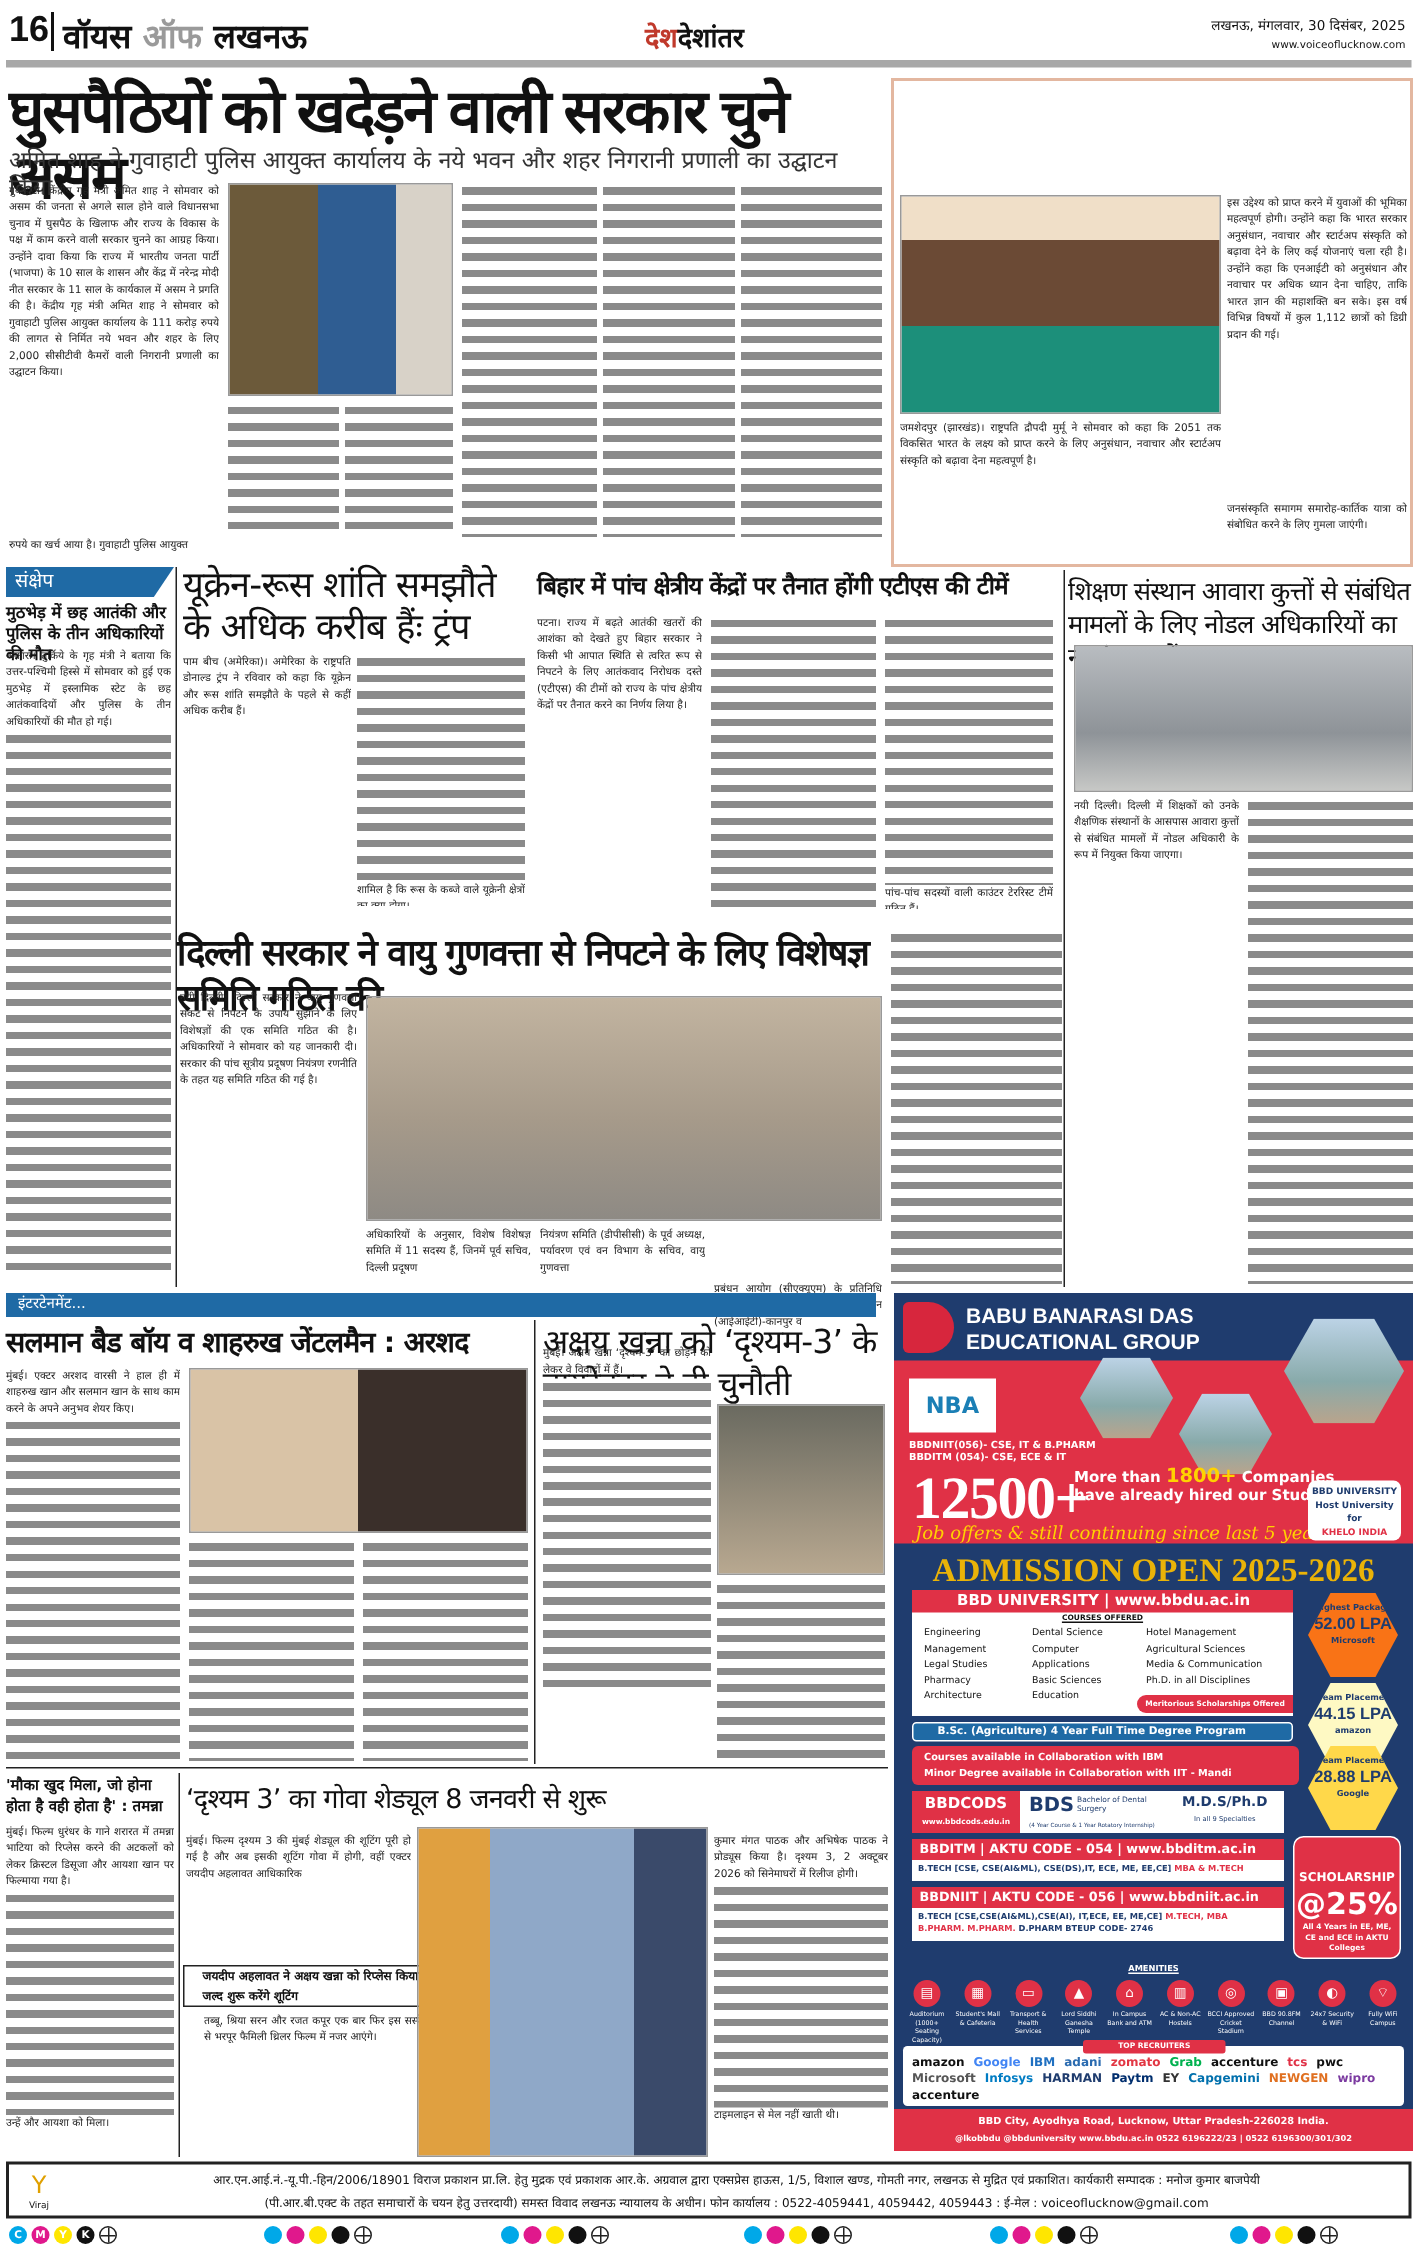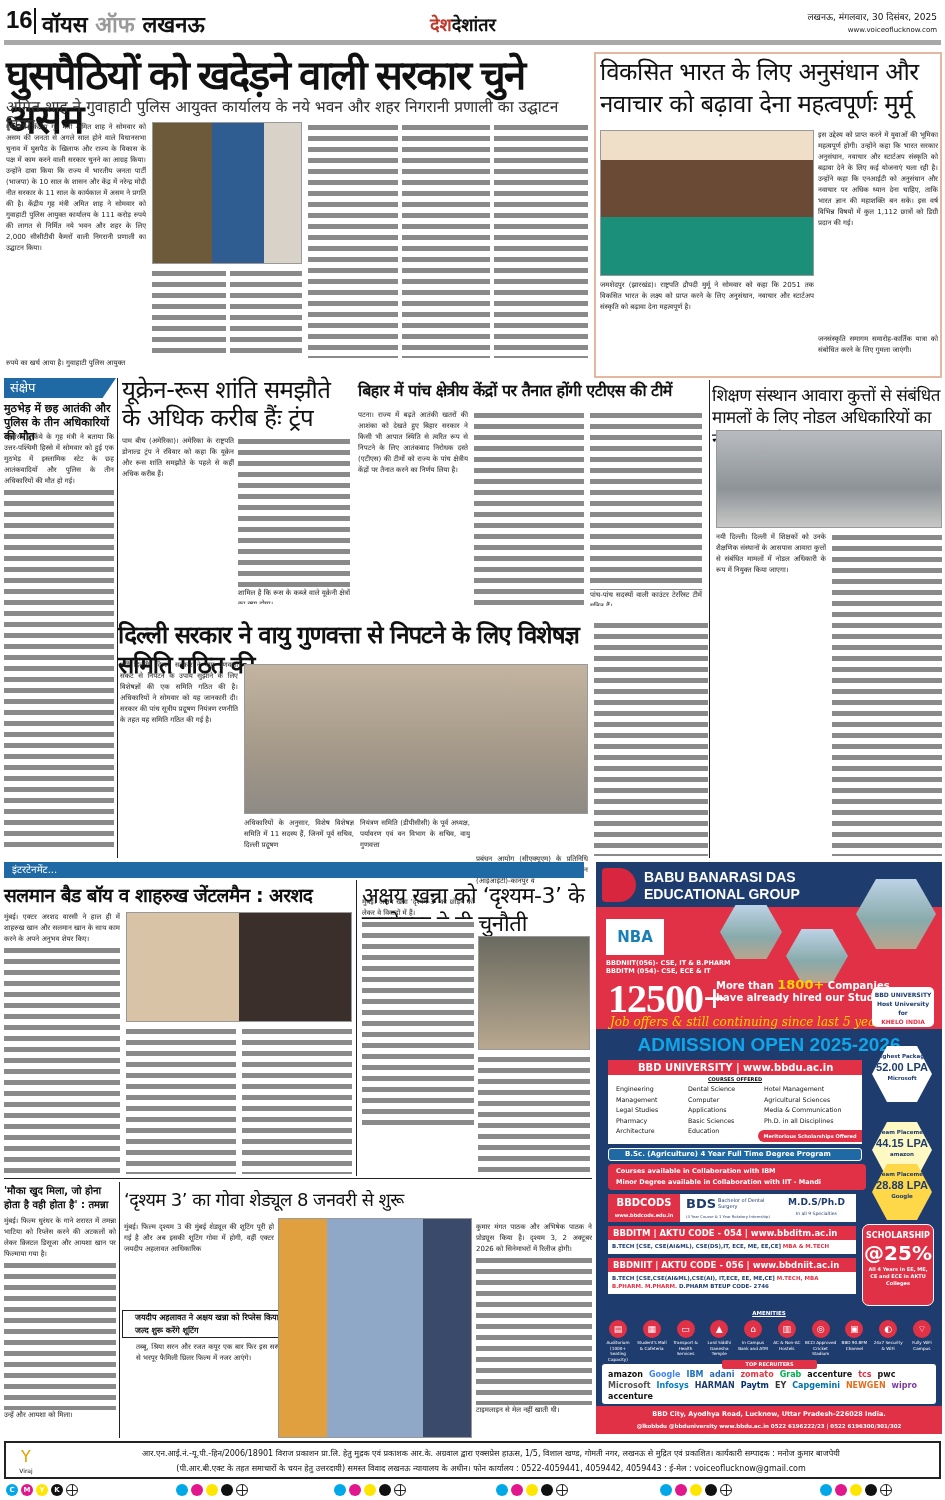--- a/index.html
+++ b/index.html
@@ -36,21 +36,21 @@
 .ad-name{left:48px;top:7px;color:#fff;font-size:14px;font-weight:bold;line-height:17px;font-family:"Liberation Sans",sans-serif}
 .ad-red{left:0;top:45px;width:346px;height:122px;background:#e03146}
 .ad-nba{left:10px;top:12px;width:58px;height:36px;background:#fff;color:#1b7fb5;font-size:15px;font-weight:bold;text-align:center;line-height:36px}
 .ad-nba-line{left:10px;color:#fff;font-size:6.5px;font-weight:bold}
 .big-num{left:12px;top:68px;color:#fff;font-size:40px;font-weight:bold;font-family:Liberation Serif, serif;letter-spacing:-1px}
 .hire-text{left:120px;top:72px;color:#fff;font-size:10px;line-height:12px;font-weight:bold}
 .hire-text .y{color:#ffd200;font-size:13px}
 .job-line{left:14px;top:108px;color:#ffd200;font-size:12px;font-style:italic;font-family:"DejaVu Serif",serif}
 .bbdu-badge{left:276px;top:80px;width:62px;height:40px;background:#fff;border-radius:5px;font-size:6px;text-align:center;font-weight:bold;color:#1f3c6e;padding-top:3px;line-height:9px}
 .hex{width:62px;height:54px;clip-path:polygon(25% 0,75% 0,100% 50%,75% 100%,25% 100%,0 50%);background:linear-gradient(#bcd3e6,#8aa 60%,#b9a48c)}
-.adm-title{left:0;top:172px;width:346px;text-align:center;color:#0ea5e9;font-size:19px;font-weight:bold;font-family:Liberation Sans, sans-serif}
+.adm-title{left:0;top:172px;width:346px;text-align:center;color:#eab308;font-size:22px;font-weight:bold;font-family:Liberation Serif, serif}
 .bbdu-box{left:12px;top:198px;width:254px;height:84px;background:#fff}
 .bbdu-bar{left:0;top:0;width:254px;height:15px;background:#e03146;color:#fff;font-size:10px;font-weight:bold;line-height:15px;padding-left:30px}
 .courses-h{left:0;top:16px;width:254px;text-align:center;font-size:5px;font-weight:bold;text-decoration:underline}
 .course-col{font-size:6.3px;line-height:10.5px;color:#111}
 .hex-stat{width:60px;height:56px;clip-path:polygon(25% 0,75% 0,100% 50%,75% 100%,25% 100%,0 50%);text-align:center;font-size:5.5px;font-weight:bold;color:#1f3c6e;padding-top:6px;line-height:8px}
 .hex-stat .v{font-size:11px;line-height:14px;font-family:"Liberation Sans",sans-serif}
 .bsc-bar{left:12px;top:286px;width:254px;height:13px;background:#1f6aa5;border:1px solid #fff;color:#fff;font-size:7px;font-weight:bold;line-height:11px;padding-left:16px;border-radius:3px}
 .collab{left:12px;top:302px;width:258px;height:26px;background:#e03146;border-radius:4px;color:#fff;font-size:6.5px;font-weight:bold;line-height:11px;padding:2px 8px}
 .cods{left:12px;top:332px;width:248px;height:28px;background:#fff}
 .cods-red{left:0;top:0;width:72px;height:28px;background:#e03146;color:#fff;text-align:center;font-size:10px;font-weight:bold;line-height:13px;padding-top:2px}
@@ -109,21 +109,20 @@
   </div>
 <div class="abs col-text" style="left:402px;top:122px;width:88px;height:236px">
     <span class="filler"></span>
   </div>
 <div class="abs col-text" style="left:494px;top:122px;width:94px;height:236px">
     <span class="filler"></span>
   </div>
 <div class="abs col-text" style="left:6px;top:358px;width:140px;height:16px">रुपये का खर्च आया है। गुवाहाटी पुलिस आयुक्त</div>
 
 <div class="abs box-murmu">
-  <div class="abs murmu-head">विकसित भारत के लिए अनुसंधान और नवाचार को बढ़ावा देना महत्वपूर्णः मुर्मू</div>
   <div class="abs photo" style="left:4px;top:76px;width:214px;height:146px;background:linear-gradient(180deg,#f0dfc8 0 20%,#6b4a35 20% 60%,#1c8f7a 60%)"></div>
   <div class="abs col-text" style="left:222px;top:76px;width:120px;height:200px">इस उद्देश्य को प्राप्त करने में युवाओं की भूमिका महत्वपूर्ण होगी। उन्होंने कहा कि भारत सरकार अनुसंधान, नवाचार और स्टार्टअप संस्कृति को बढ़ावा देने के लिए कई योजनाएं चला रही है। उन्होंने कहा कि एनआईटी को अनुसंधान और नवाचार पर अधिक ध्यान देना चाहिए, ताकि भारत ज्ञान की महाशक्ति बन सके। इस वर्ष विभिन्न विषयों में कुल 1,112 छात्रों को डिग्री प्रदान की गई।</div>
   <div class="abs col-text" style="left:4px;top:226px;width:214px;height:70px">जमशेदपुर (झारखंड)। राष्ट्रपति द्रौपदी मुर्मू ने सोमवार को कहा कि 2051 तक विकसित भारत के लक्ष्य को प्राप्त करने के लिए अनुसंधान, नवाचार और स्टार्टअप संस्कृति को बढ़ावा देना महत्वपूर्ण है।</div>
   <div class="abs col-text" style="left:222px;top:280px;width:120px;height:40px">जनसंस्कृति समागम समारोह-कार्तिक यात्रा को संबोधित करने के लिए गुमला जाएंगी।</div>
 </div>
 
 <div class="abs sankshep">संक्षेप</div>
 <div class="abs brief-head">मुठभेड़ में छह आतंकी और पुलिस के तीन अधिकारियों की मौत</div>
 <div class="abs col-text" style="left:4px;top:432px;width:110px;height:424px"><span>अंकारा। तुर्किये के गृह मंत्री ने बताया कि उत्तर-पश्चिमी हिस्से में सोमवार को हुई एक मुठभेड़ में इस्लामिक स्टेट के छह आतंकवादियों और पुलिस के तीन अधिकारियों की मौत हो गई।</span><span class="filler" style="height:360px"></span></div>
 <div class="abs vrule" style="left:117px;top:378px;height:480px"></div>
@@ -231,21 +230,21 @@
       <div>Education</div>
     </div>
     <div class="abs course-col" style="left:156px;top:24px">
       <div>Hotel Management</div>
       <div>Agricultural Sciences</div>
       <div>Media &amp; Communication</div>
       <div>Ph.D. in all Disciplines</div>
     </div>
     <div class="abs" style="left:150px;top:70px;width:104px;height:12px;background:#e03146;color:#fff;font-size:5px;font-weight:bold;line-height:12px;text-align:center;border-radius:6px 0 0 6px">Meritorious Scholarships Offered</div>
   </div>
-  <div class="abs hex-stat" style="left:276px;top:184px;background:#ffffff">
+  <div class="abs hex-stat" style="left:276px;top:200px;background:#f97316">
       <div>Highest Package</div>
       <div class="v">52.00 LPA</div>
       <div>Microsoft</div>
     </div>
   <div class="abs hex-stat" style="left:276px;top:260px;background:#fef9c3">
       <div>Dream Placement</div>
       <div class="v">44.15 LPA</div>
       <div>amazon</div>
     </div>
   <div class="abs hex-stat" style="left:276px;top:302px;background:#ffd84a">
@@ -267,21 +266,21 @@
     <div class="abs" style="left:110px;top:3px;width:60px;font-size:5px;line-height:6px;color:#1f3c6e">Bachelor of Dental Surgery</div>
     <div class="abs" style="left:78px;top:20px;font-size:3.8px;color:#1f3c6e">(4 Year Course &amp; 1 Year Rotatory Internship)</div>
     <div class="abs" style="left:180px;top:3px;font-size:9px;font-weight:bold;color:#1f3c6e">M.D.S/Ph.D</div>
     <div class="abs" style="left:188px;top:17px;font-size:4.5px;color:#1f3c6e">In all 9 Specialties</div>
   </div>
   <div class="abs inst-bar" style="top:364px">BBDITM  | AKTU CODE - 054 | www.bbditm.ac.in</div>
   <div class="abs inst-body" style="top:378px;height:14px"><span>B.TECH [CSE, CSE(AI&amp;ML), CSE(DS),IT, ECE, ME, EE,CE]</span><span class="r"> MBA &amp; M.TECH</span></div>
   <div class="abs inst-bar" style="top:396px">BBDNIIT | AKTU CODE - 056  | www.bbdniit.ac.in</div>
   <div class="abs inst-body" style="top:410px;height:22px"><span>B.TECH [CSE,CSE(AI&amp;ML),CSE(AI), IT,ECE, EE, ME,CE]</span><span class="r"> M.TECH, MBA</span><br><span class="r">B.PHARM.  M.PHARM.</span><span> D.PHARM BTEUP CODE- 2746</span></div>
   <div class="abs scholar">
-    <div style="font-size:8px;margin-top:6px">SCHOLARSHIP</div>
+    <div style="font-size:8px;margin-top:22px">SCHOLARSHIP</div>
     <div style="font-size:20px;line-height:26px">@25%</div>
     <div style="font-size:5px;line-height:7px;padding:0 4px">All 4 Years in EE, ME, CE and ECE in AKTU Colleges</div>
   </div>
   <div class="abs amen-h">AMENITIES</div>
   <div class="abs amen-row">
     <div class="amen">
         <div class="ic">▤</div>
         <div>Auditorium (1000+ Seating Capacity)</div>
       </div>
     <div class="amen">

